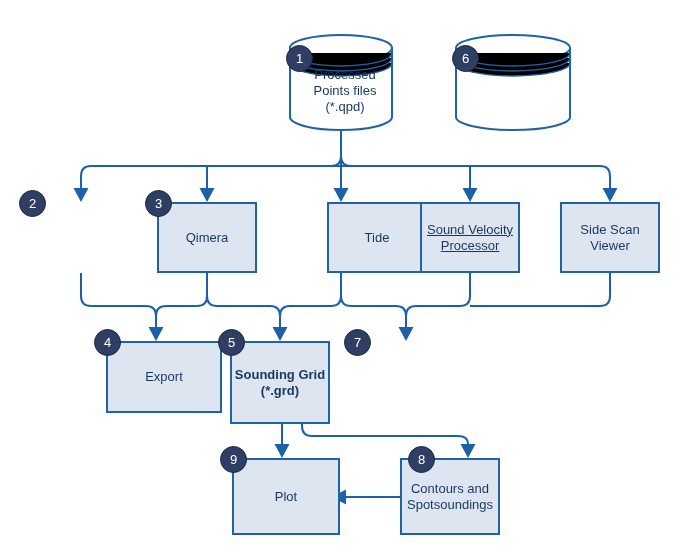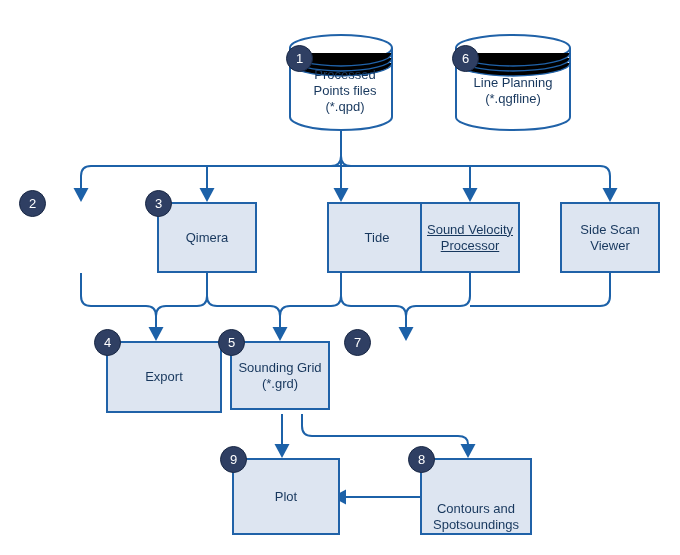--- a/index.html
+++ b/index.html
@@ -79,52 +79,48 @@
       <ellipse fill="#ffffff" stroke="#2062a8" stroke-width="2" cx="513" cy="48" rx="57" ry="13"></ellipse>
       <path stroke="#2062a8" stroke-width="1.3" d="M456,53 A57,13 0 0 0 570,53 M456,58 A57,13 0 0 0 570,58 M456,63 A57,13 0 0 0 570,63"></path>
     </g>
   </svg>
 
   <div class="cyl-label" style="left:294px;top:55px;width:102px;height:72px;">
     <span class="lbl">Processed
 Points files
 (*.qpd)</span>
   </div>
-  <div class="cyl-label" style="left:456px;top:55px;width:114px;height:72px;">
-    <span class="lbl">Line Planning
-(*.qgfline)</span>
-  </div>
 
   <div class="node" style="left:157px;top:202px;width:100px;height:71px;align-items:center;">
     <span class="lbl">Qimera</span>
   </div>
   <div class="node" style="left:291px;top:202px;width:100px;height:71px;margin-left:36px;">
     <span class="lbl">Tide</span>
   </div>
   <div class="node" style="left:420px;top:202px;width:100px;height:71px;text-decoration:underline;">
     <span class="lbl">Sound Velocity
 Processor</span>
   </div>
   <div class="node" style="left:560px;top:202px;width:100px;height:71px;">
     <span class="lbl">Side Scan
 Viewer</span>
   </div>
 
   <div class="node" style="left:106px;top:341px;width:116px;height:72px;">
     <span class="lbl">Export</span>
   </div>
-  <div class="node" style="left:230px;top:341px;width:100px;height:69px;">
+  <div class="node" style="left:230px;top:341px;width:100px;height:83px;font-weight:bold;">
     <span class="lbl">Sounding Grid
 (*.grd)</span>
   </div>
 
   <div class="node" style="left:232px;top:458px;width:108px;height:77px;">
     <span class="lbl">Plot</span>
   </div>
-  <div class="node" style="left:420px;top:458px;width:112px;height:77px;align-items:flex-end;">
+  <div class="node" style="left:400px;top:458px;width:100px;height:77px;">
     <span class="lbl">Contours and
 Spotsoundings</span>
   </div>
 
   <div class="badge" style="left:286px;top:45px;">1</div>
   <div class="badge" style="left:452px;top:45px;">6</div>
   <div class="badge" style="left:19px;top:190px;">2</div>
   <div class="badge" style="left:145px;top:190px;">3</div>
   <div class="badge" style="left:94px;top:329px;">4</div>
   <div class="badge" style="left:218px;top:329px;">5</div>

